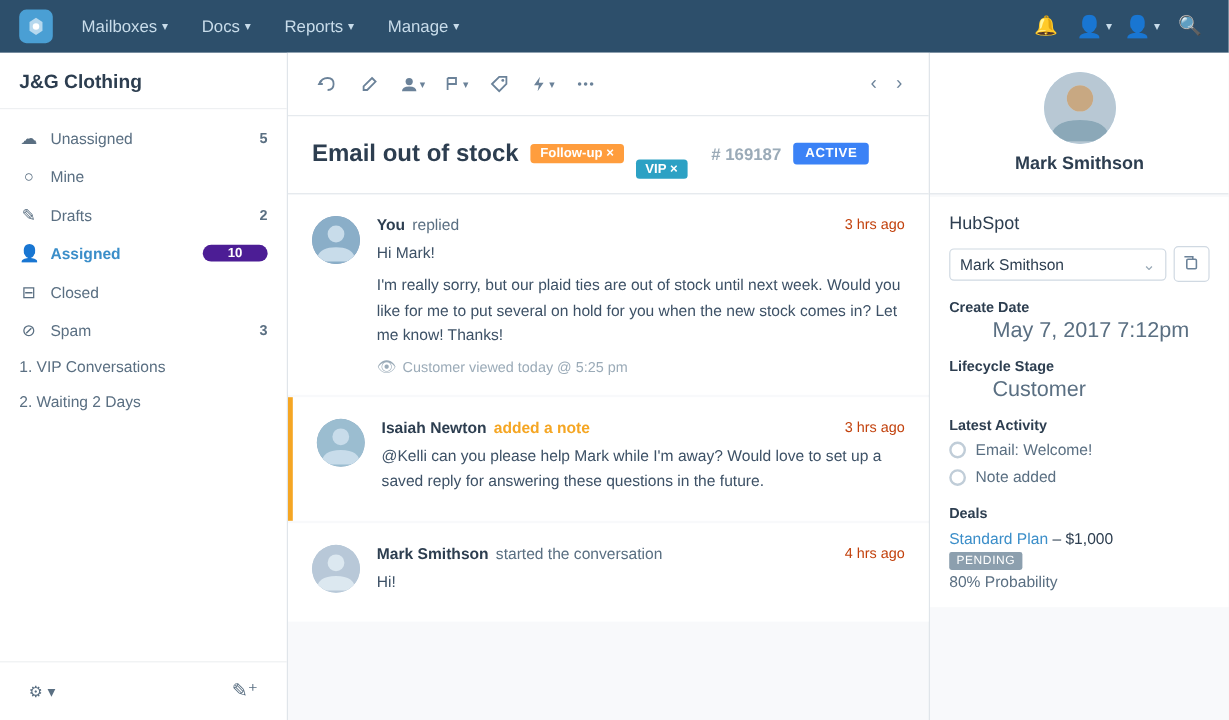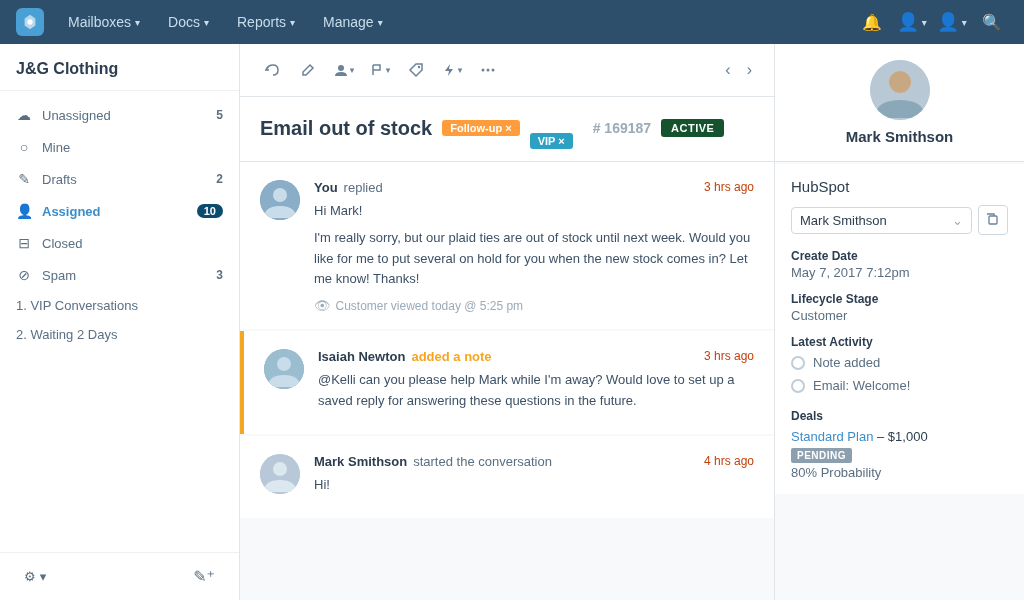--- a/index.html
+++ b/index.html
@@ -76,24 +76,24 @@
     }
     .sidebar-item.active { color: #3b8ec9; font-weight: 600; }
     .sidebar-item .icon { width: 16px; text-align: center; font-size: 14px; }
     .sidebar-item .count {
       margin-left: auto;
       font-size: 12px;
       font-weight: 600;
       color: #5a6f82;
     }
     .sidebar-item.active .count {
-      background: #0c4a6e;
+      background: #4c1d95;
       color: #fff;
       border-radius: 10px;
-      padding: 1px 7px;
+      padding: 1px 21px;
       font-size: 11px;
     }
     .sidebar-section-label {
       font-size: 10px;
       font-weight: 700;
       text-transform: uppercase;
       letter-spacing: 0.8px;
       color: #9babb8;
       padding: 12px 16px 4px;
     }
@@ -160,21 +160,21 @@
     .badge {
       display: inline-flex; align-items: center;
       padding: 2px 8px;
       border-radius: 3px;
       font-size: 11px;
       font-weight: 600;
     }
     .badge-followup { background: #ff9d3d; color: #fff; }
     .badge-vip { background: #2ca1c4; color: #fff; margin-top: 26px; }
     .conv-id { margin-left: 10px; color: #9babb8; font-size: 14px; font-weight: 600; }
-    .badge-active { background: #14532d; color: #fff; padding: 3px 10px; border-radius: 3px; font-size: 11px; font-weight: 700; letter-spacing: 0.5px; }
+    .badge-active { background: #3b82f6; color: #fff; padding: 3px 10px; border-radius: 3px; font-size: 11px; font-weight: 700; letter-spacing: 0.5px; }
 
     
     .messages-scroll {
       flex: 1;
       overflow-y: auto;
       padding: 0;
     }
     .message-item {
       background: #fff;
       margin-bottom: 2px;
@@ -260,21 +260,21 @@
       border-radius: 4px;
       display: flex; align-items: center; justify-content: center;
       cursor: pointer;
       color: #6b8299;
       font-size: 13px;
       background: #fff;
     }
 
     .info-field { margin-bottom: 12px; }
     .info-label { font-size: 12px; font-weight: 700; color: #2d3e50; margin-bottom: 2px; }
-    .info-value { color: #5a6f82; font-size: 13px; }
+    .info-value { color: #5a6f82; font-size: 18px; margin-left: 36px; }
 
     .activity-item {
       display: flex; align-items: center; gap: 8px;
       padding: 4px 0;
       color: #5a6f82; font-size: 13px;
     }
     .circle-icon {
       width: 14px; height: 14px;
       border: 2px solid #c0cdd8;
       border-radius: 50%;
@@ -283,21 +283,21 @@
 
     .deals-section { margin-top: 8px; }
     .deals-title { font-size: 12px; font-weight: 700; color: #2d3e50; margin-bottom: 6px; }
     .deal-link { color: #3b8ec9; font-size: 13px; }
     .deal-amount { color: #2d3e50; font-size: 13px; }
     .badge-pending {
       display: inline-block;
       background: #8c9fae;
       color: #fff;
       font-size: 10px;
-      font-weight: 700;
+      font-weight: 400;
       letter-spacing: 0.5px;
       padding: 2px 6px;
       border-radius: 2px;
       margin-top: 4px;
     }
     .deal-prob { color: #5a6f82; font-size: 13px; margin-top: 2px; }
   </style>
 </head>
 <body>
 
@@ -565,25 +565,25 @@
 
       <div class="info-field">
         <div class="info-label">Lifecycle Stage</div>
         <div class="info-value">Customer</div>
       </div>
 
       <div class="info-field">
         <div class="info-label">Latest Activity</div>
         <div class="activity-item">
           <div class="circle-icon"></div>
-          <span>Note added</span>
+          <span>Email: Welcome!</span>
         </div>
         <div class="activity-item">
           <div class="circle-icon"></div>
-          <span>Email: Welcome!</span>
+          <span>Note added</span>
         </div>
       </div>
 
       <div class="deals-section">
         <div class="deals-title">Deals</div>
         <div>
           <span class="deal-link">Standard Plan</span>
           <span class="deal-amount">– $1,000</span>
         </div>
         <div>

